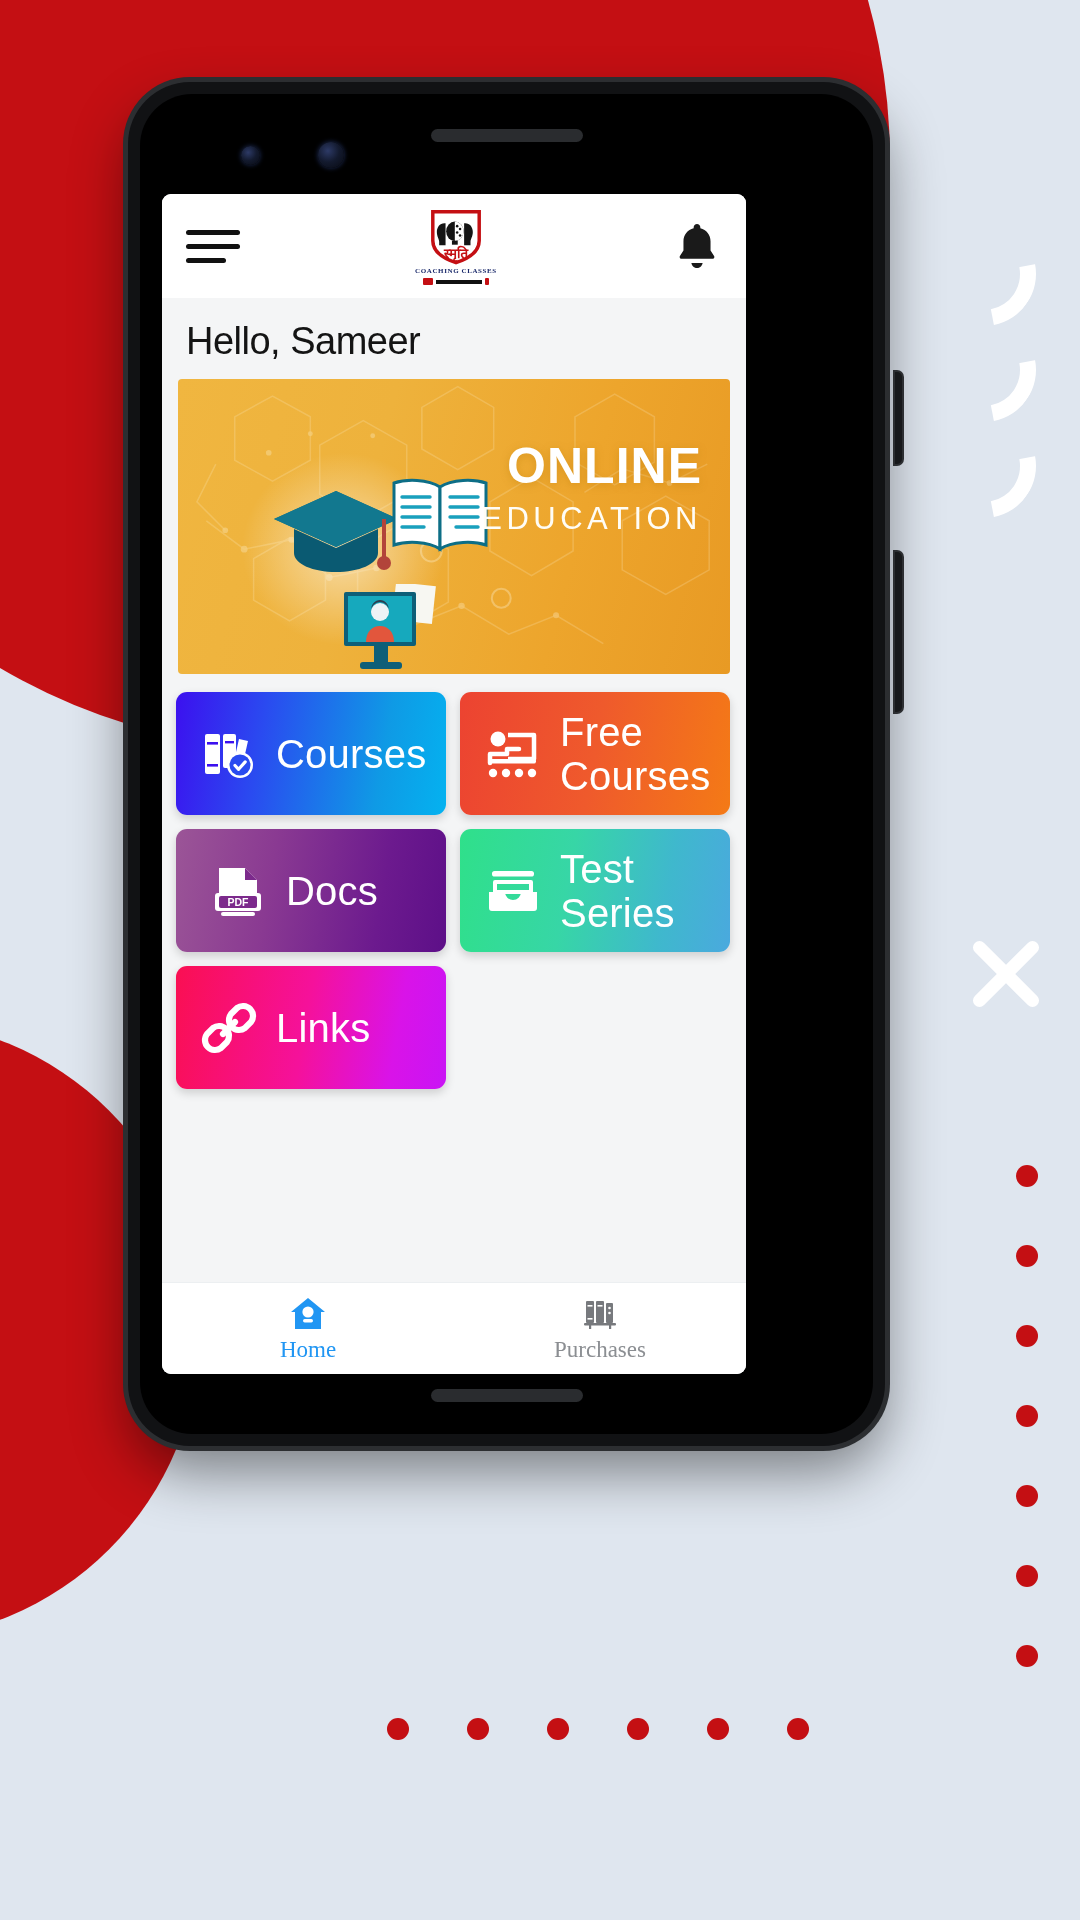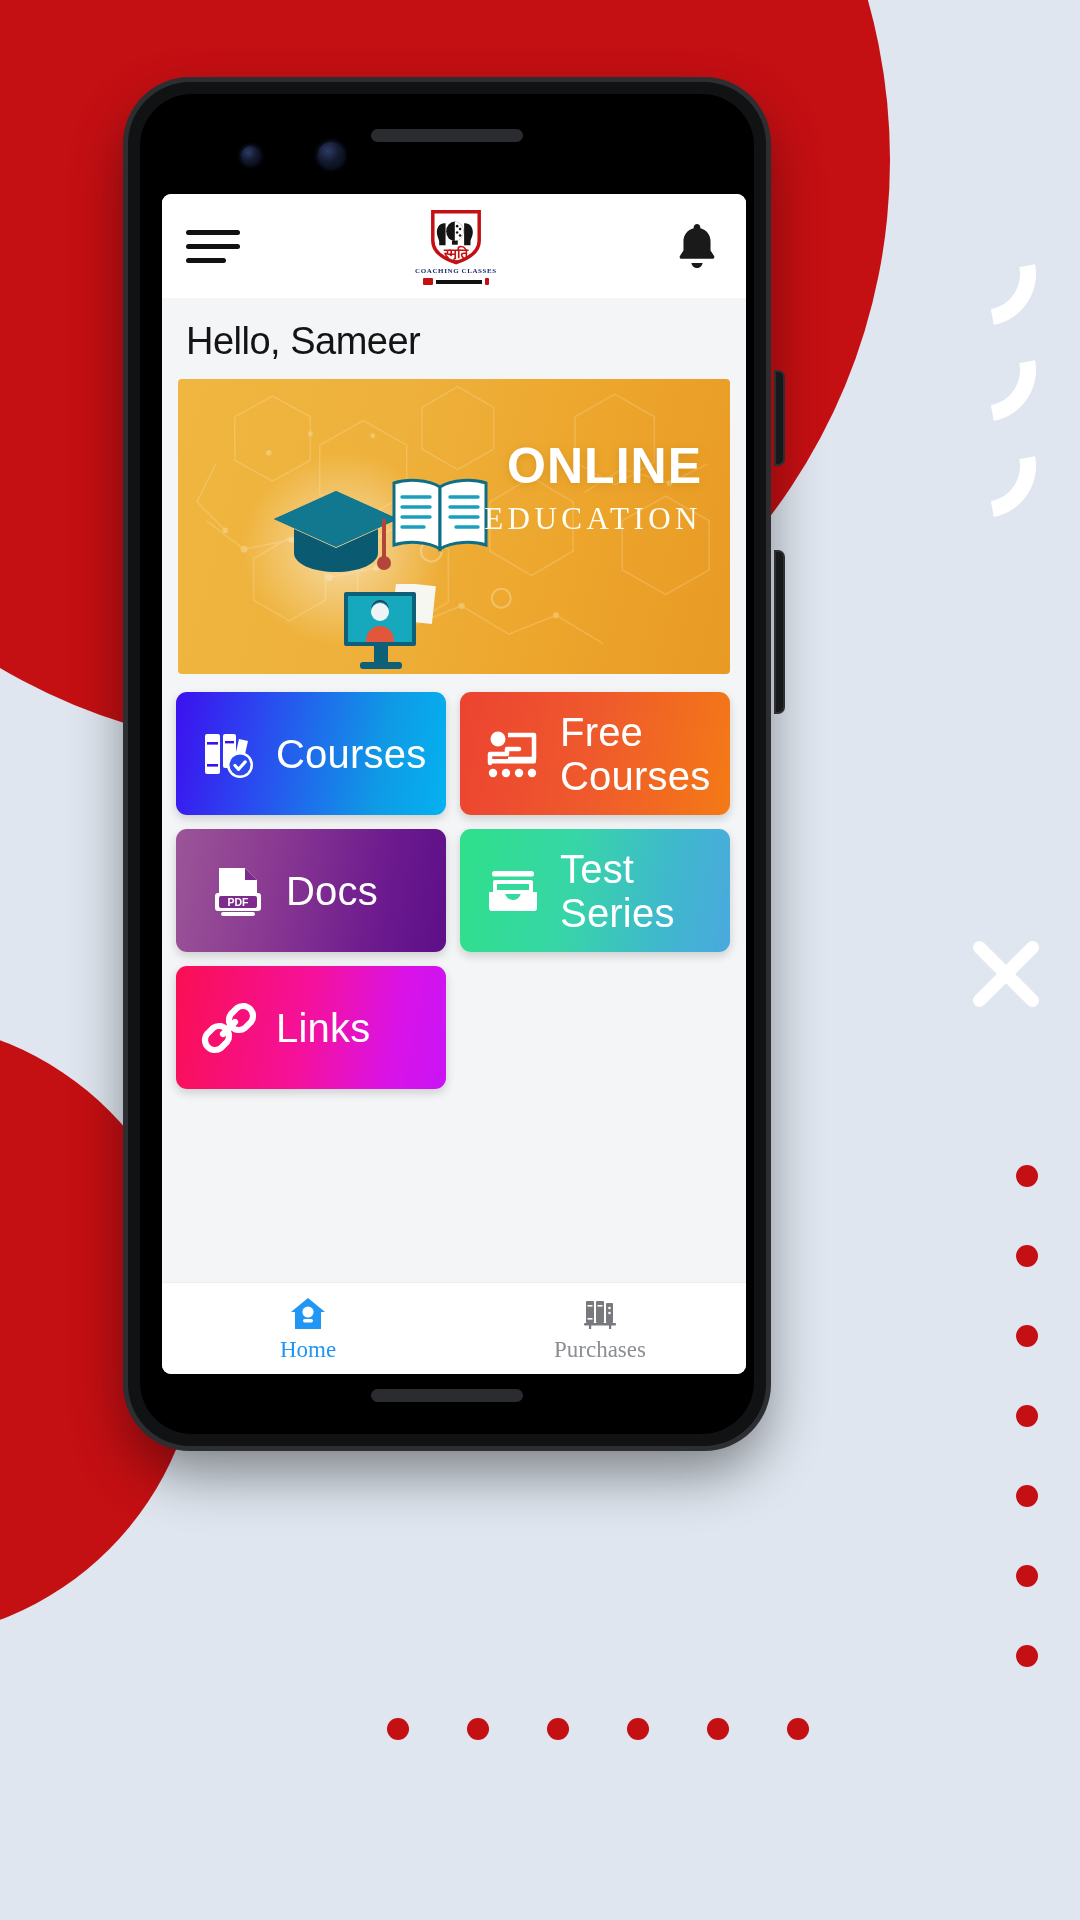--- a/index.html
+++ b/index.html
@@ -63,21 +63,21 @@
   .x-mark::before { transform: translateX(-50%) rotate(45deg); }
   .x-mark::after  { transform: translateX(-50%) rotate(-45deg); }
 
   .dot { position: absolute; width: 22px; height: 22px; border-radius: 50%; background: #c40f13; }
 
   
   .device {
     position: absolute;
     left: 128px;
     top: 82px;
-    width: 638px;
+    width: 757px;
     height: 1364px;
     border-radius: 62px;
     background: #111214;
     box-shadow: 0 0 0 5px #2c2e31, 0 26px 56px rgba(0,0,0,.45);
     padding: 12px;
   }
   .device-inner {
     position: relative;
     width: 100%; height: 100%;
     border-radius: 52px;
@@ -187,21 +187,20 @@
     position: absolute; right: 28px; top: 62px;
     text-align: right; color: #fff;
   }
   .banner-title {
     font-size: 50px; font-weight: 700; letter-spacing: 1px; line-height: 1;
     text-shadow: 0 2px 8px rgba(180,120,10,.35);
   }
   .banner-sub {
     font-size: 31px; font-weight: 300; letter-spacing: 4.5px; margin-top: 10px;
     color: #fffdf6;
-    font-family: Liberation Serif, serif;
   }
 
   
   .tiles {
     flex: 1 1 auto;
     padding: 18px 14px 0;
     display: flex;
     flex-wrap: wrap;
     gap: 14px;
     align-content: flex-start;

